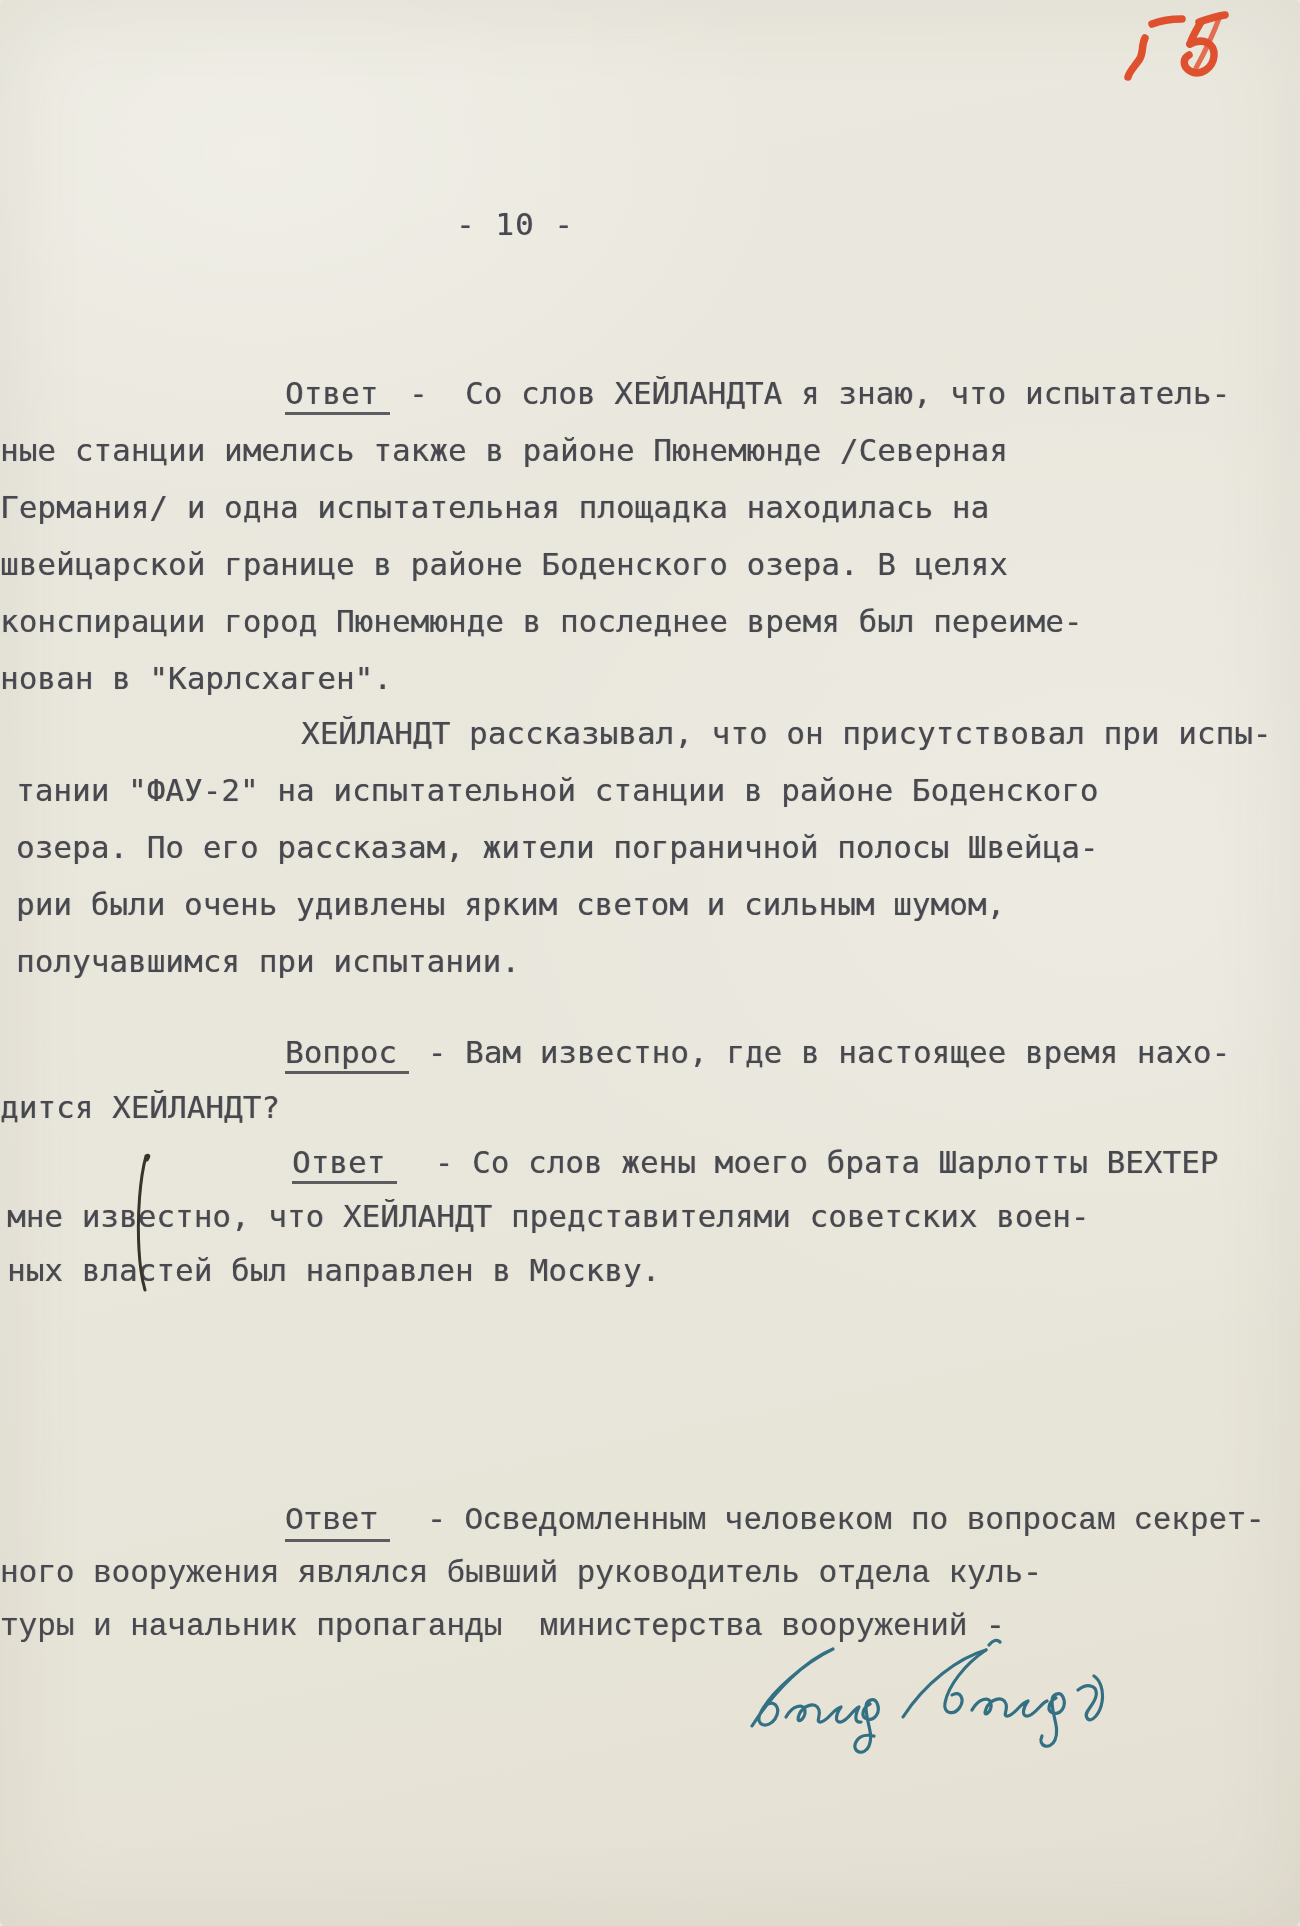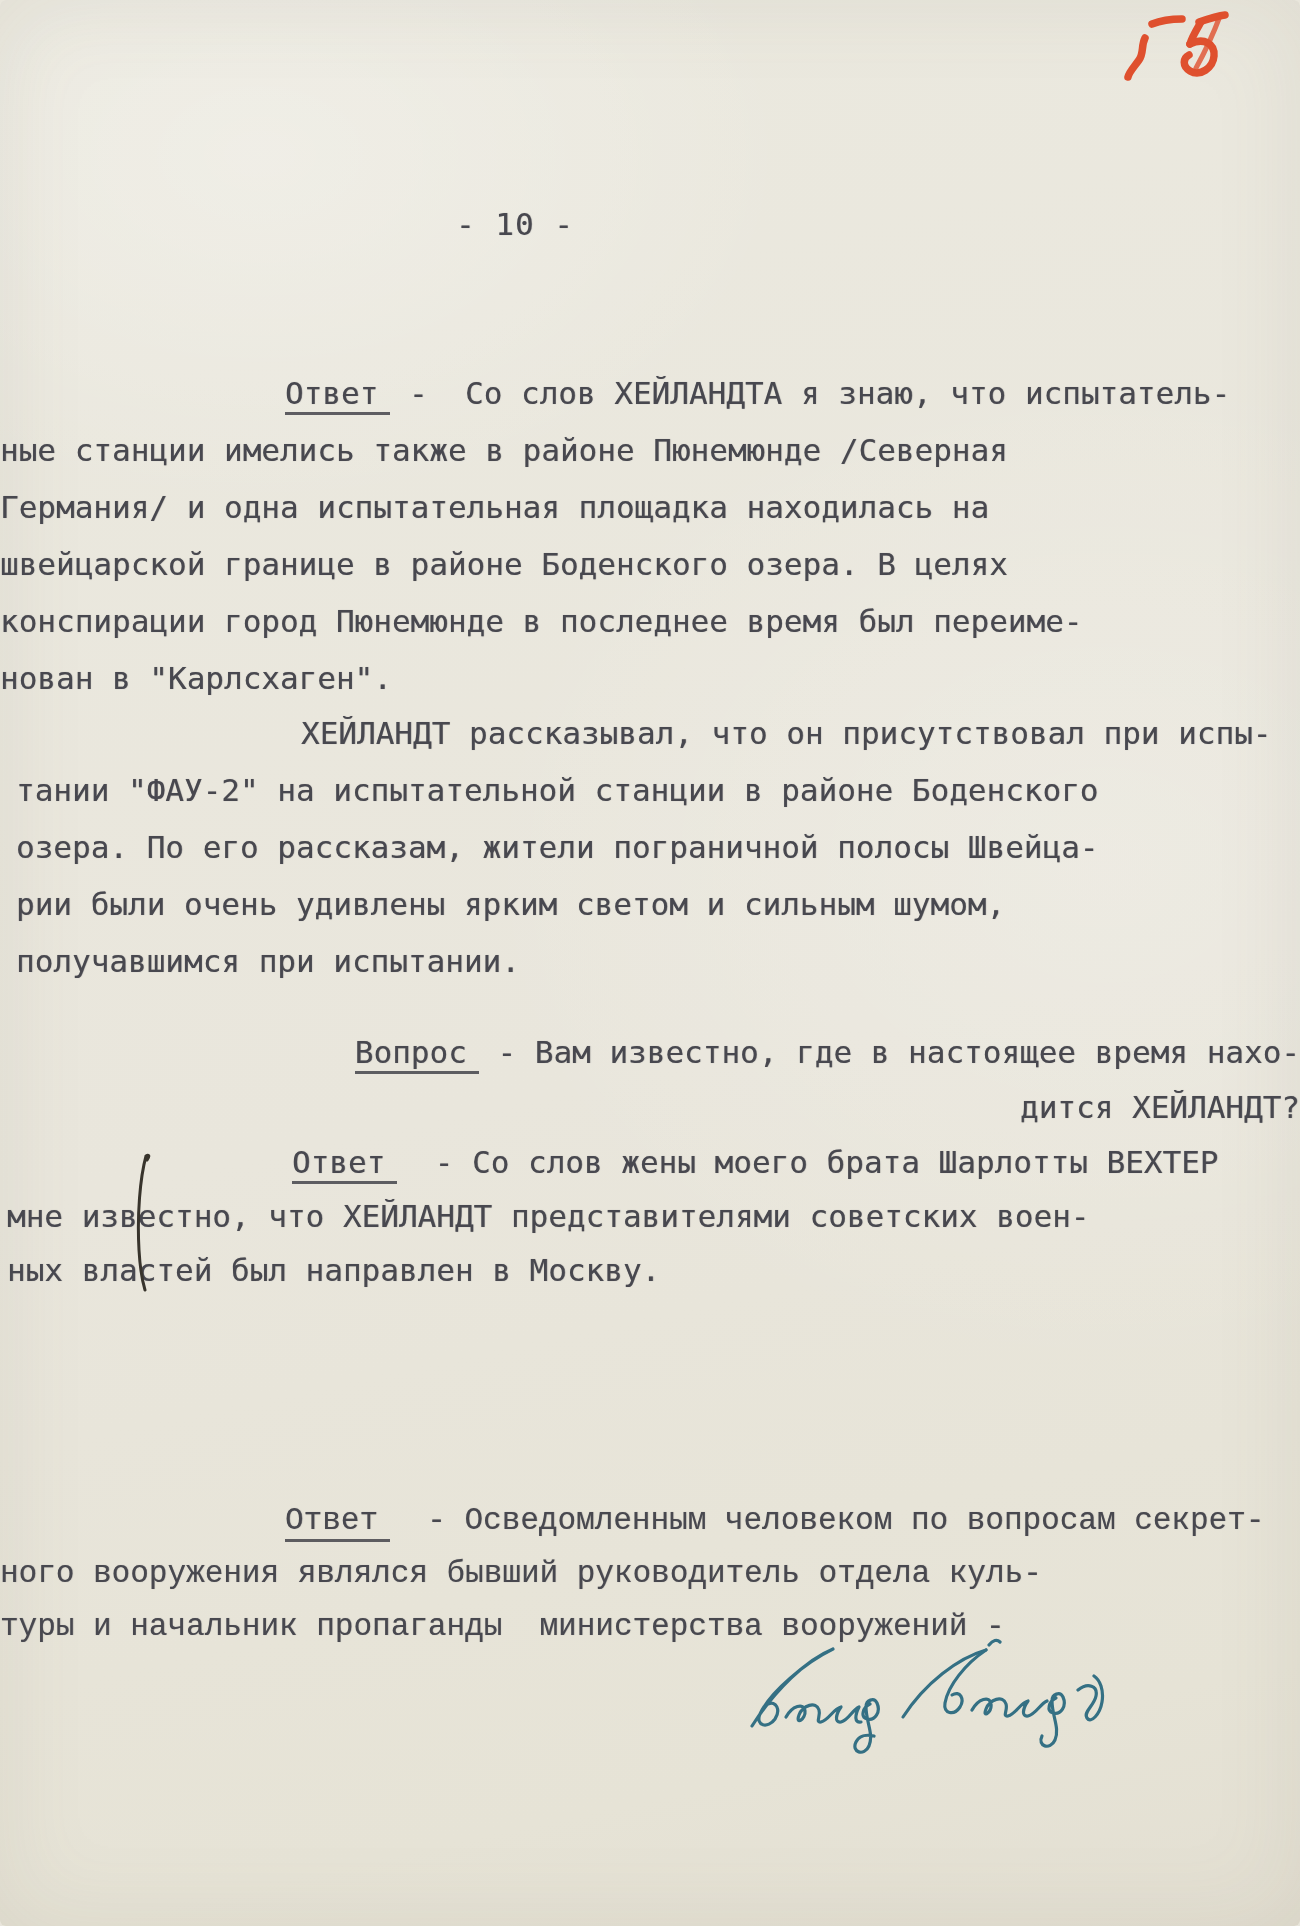--- a/index.html
+++ b/index.html
@@ -24,21 +24,21 @@
     white-space:pre;
   }
   .page-number{
     position:absolute;left:456px;top:206px;line-height:36px;letter-spacing:1px;
   }
   .para{position:absolute;left:0;width:1300px;}
   .para .line{}
   .para .line.indent{padding-left:285px;}
   .p0{top:365px;} .p0 .line{line-height:57px;}
   .p1{top:705px;margin-left:16px;} .p1 .line{line-height:57px;}
-  .p2{top:1025px;text-align:right;} .p2 .line{line-height:55px;}
+  .p2{top:1025px;} .p2 .line{line-height:55px;}
   .p3{top:1135px;} .p3 .line{line-height:54px;margin-left:7px;}
   .p4{top:1329px;} .p4 .line{line-height:52px;}
   .p5{top:1494px;font-family:Liberation Mono, monospace;} .p5 .line{line-height:53px;}
   .u{
     border-bottom:3px solid rgba(62,62,70,0.82);
     padding-bottom:1px;padding-right:12px;
   }
   svg.overlay{position:absolute;left:0;top:0;pointer-events:none;}
 </style>
 </head>

